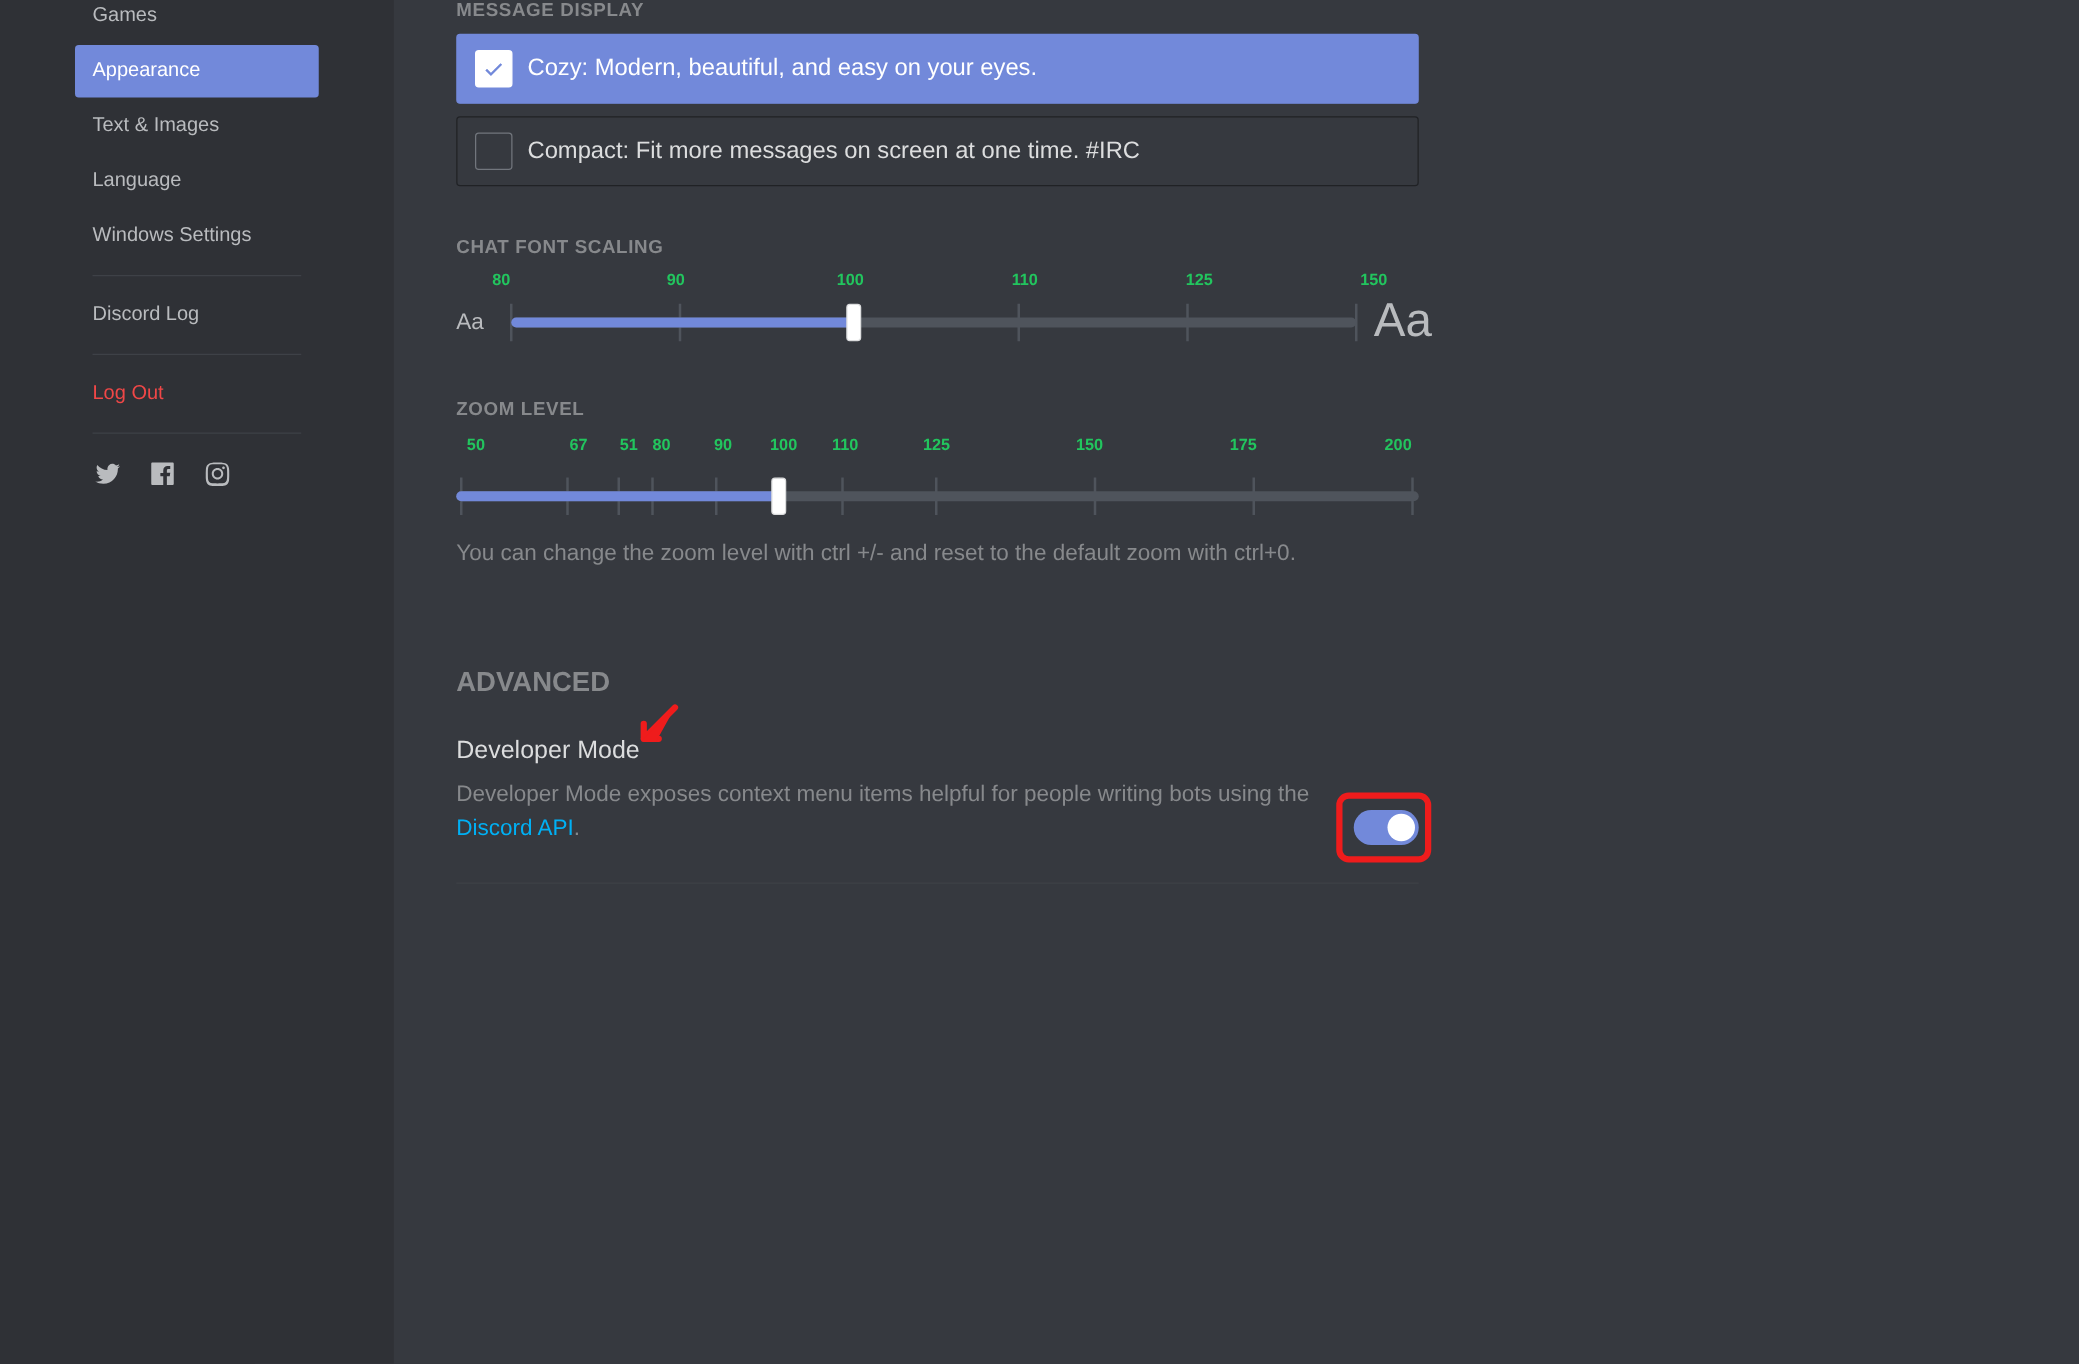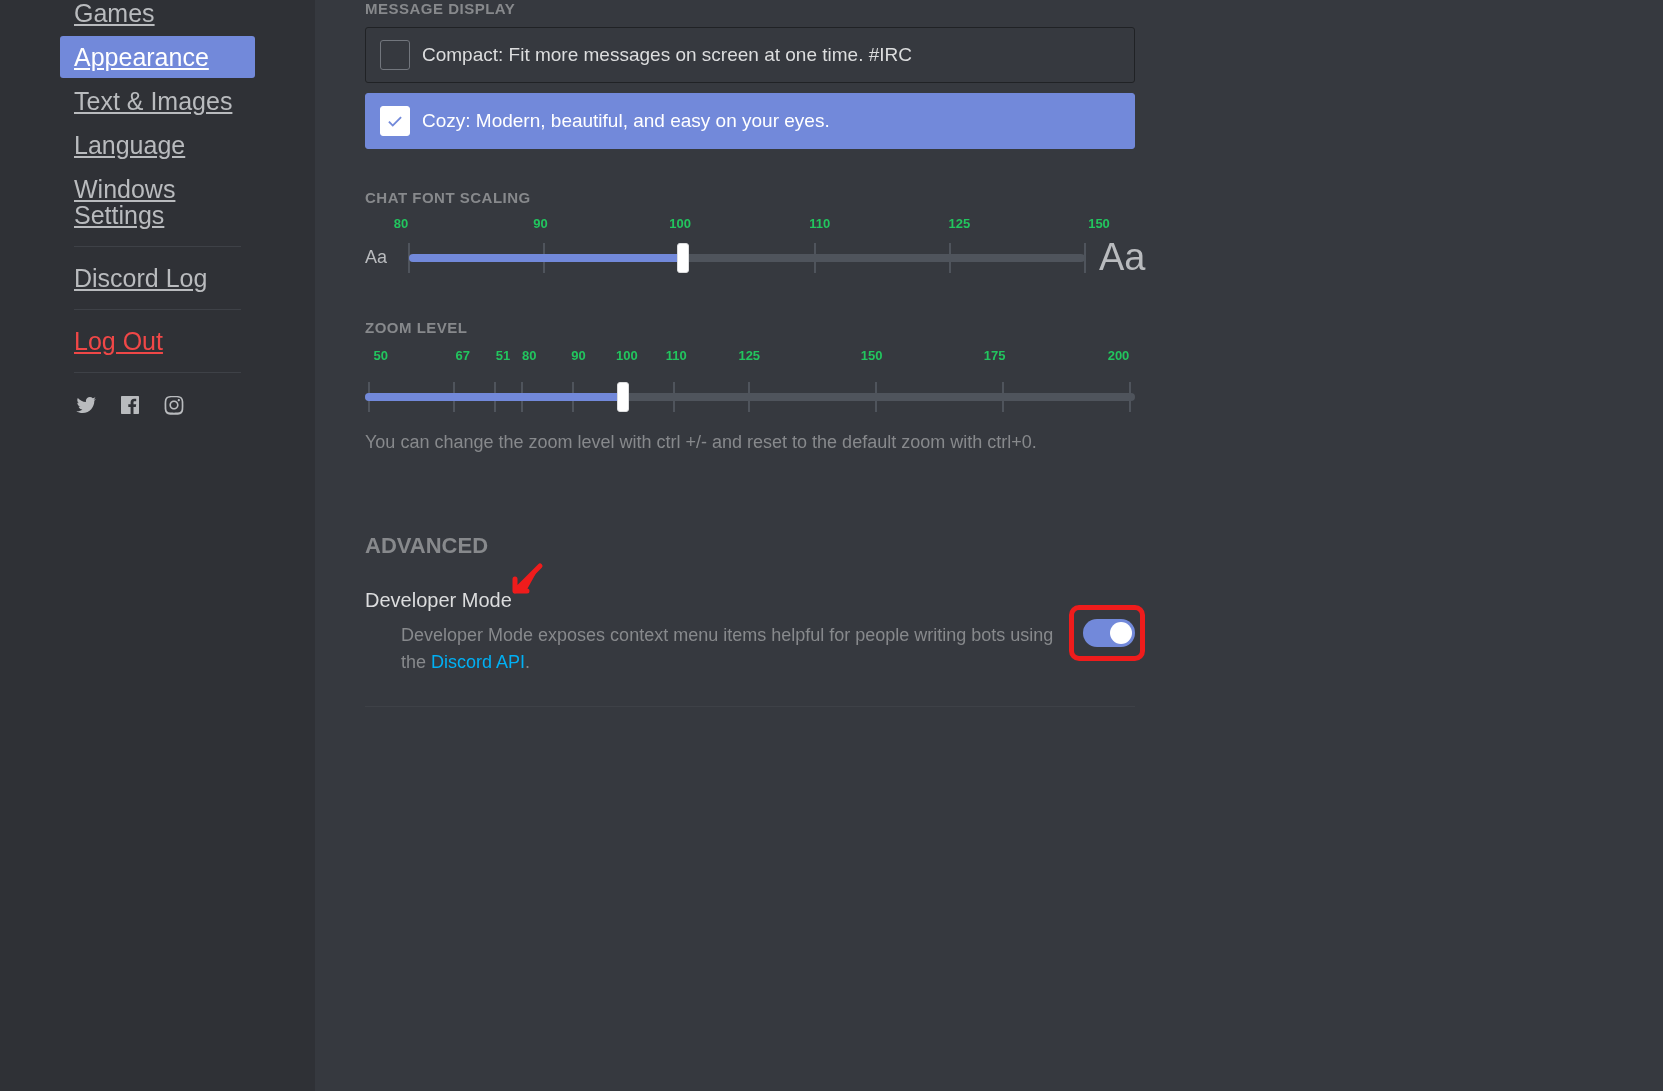--- a/index.html
+++ b/index.html
@@ -17,24 +17,23 @@
     background: #2f3136;
     padding: 0 10px;
     flex-shrink: 0;
   }
   .sidebar-inner { padding: 0 50px 0 50px; }
   .sidebar-item {
     padding: 8px 14px;
     margin-top: 2px;
     border-radius: 3px;
     color: #b9bbbe;
-    font-size: 25px;
+    font-size: 16px;
     cursor: pointer;
     line-height: 26px;
-    text-decoration: underline;
   }
   .sidebar-item.partial { padding-top: 0; margin-top: 0; }
   .sidebar-item.active { background: #7289da; color: #fff; }
   .sidebar-item.logout { color: #f04747; }
   .sidebar-divider {
     height: 1px;
     background: #3e4147;
     margin: 10px 14px;
   }
   .social-row {
@@ -144,37 +143,36 @@
   .advanced-title {
     font-size: 22px;
     font-weight: 700;
     color: #87898c;
     text-transform: uppercase;
     margin-bottom: 30px;
   }
   .toggle-row {
     display: flex;
     justify-content: space-between;
-    align-items: center;
+    align-items: flex-end;
     padding-bottom: 30px;
     border-bottom: 1px solid #3e4147;
     margin-bottom: 30px;
     position: relative;
   }
   .toggle-text-col { flex: 1; padding-right: 20px;}
   .toggle-title {
     font-size: 20px;
     color: #dcddde;
     margin-bottom: 10px;
   }
   .toggle-desc {
     font-size: 18px;
     color: #87898c;
     line-height: 1.5;
-    margin-left: 36px;
   }
   .toggle-desc a { color: #00b0f4; text-decoration: none; cursor:pointer;}
   .toggle-switch {
     width: 52px; height: 28px;
     background: #7289da;
     border-radius: 14px;
     position: relative;
     cursor: pointer;
     flex-shrink: 0;
   }
@@ -221,33 +219,33 @@
       <svg class="social-icon" viewBox="0 0 24 24">
           <path d="M12 4.3c2.5 0 2.8 0 3.8.1 2.5.1 3.7 1.3 3.8 3.8 0 1 .1 1.3.1 3.8s0 2.8-.1 3.8c-.1 2.5-1.3 3.7-3.8 3.8-1 0-1.3.1-3.8.1s-2.8 0-3.8-.1c-2.5-.1-3.7-1.3-3.8-3.8 0-1-.1-1.3-.1-3.8s0-2.8.1-3.8c.1-2.5 1.3-3.7 3.8-3.8 1 0 1.3-.1 3.8-.1zM12 3c-2.5 0-2.9 0-3.9.1-3.4.2-5.3 2-5.4 5.4 0 1-.1 1.3-.1 3.9 0 2.5 0 2.9.1 3.9.2 3.4 2 5.3 5.4 5.4 1 0 1.3.1 3.9.1 2.5 0 2.9 0 3.9-.1 3.4-.2 5.3-2 5.4-5.4 0-1 .1-1.3.1-3.9 0-2.5 0-2.9-.1-3.9-.2-3.4-2-5.3-5.4-5.4-1 0-1.3-.1-3.9-.1zm0 4.4c-2.6 0-4.6 2.1-4.6 4.6s2.1 4.6 4.6 4.6 4.6-2.1 4.6-4.6-2-4.6-4.6-4.6zm0 7.6c-1.7 0-3-1.3-3-3s1.3-3 3-3 3 1.3 3 3-1.3 3-3 3zm4.8-8.9c-.6 0-1.1.5-1.1 1.1s.5 1.1 1.1 1.1 1.1-.5 1.1-1.1-.5-1.1-1.1-1.1z"></path>
         </svg>
     </div>
   </div>
 </div>
 
 <div class="content">
 
   <div class="section-header">MESSAGE DISPLAY</div>
-  <div class="radio-card">
-    <div class="check-box">
-      
-    </div>
-    <span>Compact: Fit more messages on screen at one time. #IRC</span>
-  </div>
   <div class="radio-card selected">
     <div class="check-box">
       <svg width="18" height="18" viewBox="0 0 24 24">
           <path fill="#7289da" d="M9 16.2l-4.2-4.2L3 13.8 9 19.8 21 7.8 19.2 6z"></path>
         </svg>
     </div>
     <span>Cozy: Modern, beautiful, and easy on your eyes.</span>
+  </div>
+  <div class="radio-card">
+    <div class="check-box">
+      
+    </div>
+    <span>Compact: Fit more messages on screen at one time. #IRC</span>
   </div>
 
   <div class="slider-block">
     <div class="section-header">CHAT FONT SCALING</div>
     <div class="slider-labels" id="font-ticks">
         <span class="slider-label-tick" style="left: 0%;">80</span>
         <span class="slider-label-tick" style="left: 20%;">90</span>
         <span class="slider-label-tick" style="left: 40%;">100</span>
         <span class="slider-label-tick" style="left: 60%;">110</span>
         <span class="slider-label-tick" style="left: 80%;">125</span>

